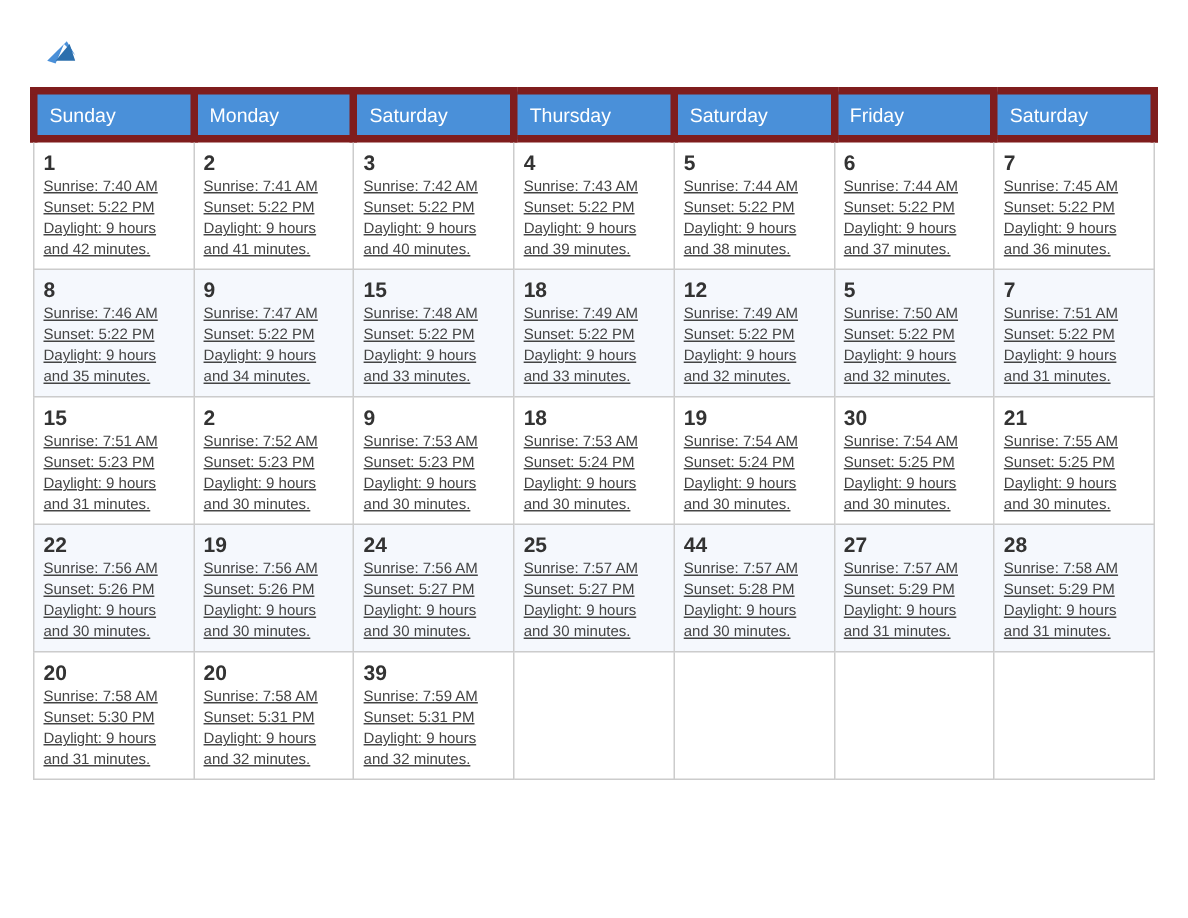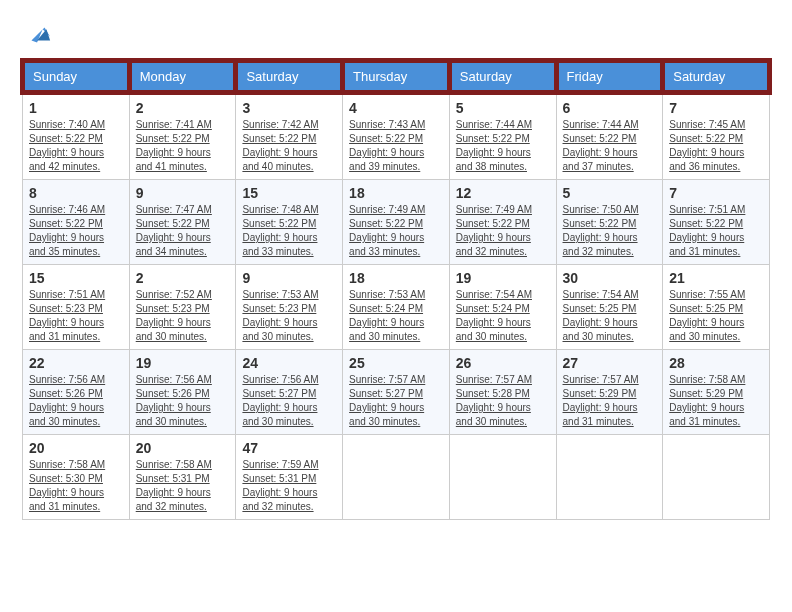--- a/index.html
+++ b/index.html
@@ -225,21 +225,21 @@
       </td>
         <td>
         <span class="day-num">24</span>
         <span class="day-info">Sunrise: 7:56 AM<br>Sunset: 5:27 PM<br>Daylight: 9 hours and 30 minutes.</span>
       </td>
         <td>
         <span class="day-num">25</span>
         <span class="day-info">Sunrise: 7:57 AM<br>Sunset: 5:27 PM<br>Daylight: 9 hours and 30 minutes.</span>
       </td>
         <td>
-        <span class="day-num">26</span>
+        <span class="day-num">44</span>
         <span class="day-info">Sunrise: 7:57 AM<br>Sunset: 5:28 PM<br>Daylight: 9 hours and 30 minutes.</span>
       </td>
         <td>
         <span class="day-num">27</span>
         <span class="day-info">Sunrise: 7:57 AM<br>Sunset: 5:29 PM<br>Daylight: 9 hours and 31 minutes.</span>
       </td>
         <td>
         <span class="day-num">28</span>
         <span class="day-info">Sunrise: 7:58 AM<br>Sunset: 5:29 PM<br>Daylight: 9 hours and 31 minutes.</span>
       </td>
@@ -247,21 +247,21 @@
       <tr>
         <td>
         <span class="day-num">20</span>
         <span class="day-info">Sunrise: 7:58 AM<br>Sunset: 5:30 PM<br>Daylight: 9 hours and 31 minutes.</span>
       </td>
         <td>
         <span class="day-num">20</span>
         <span class="day-info">Sunrise: 7:58 AM<br>Sunset: 5:31 PM<br>Daylight: 9 hours and 32 minutes.</span>
       </td>
         <td>
-        <span class="day-num">47</span>
+        <span class="day-num">39</span>
         <span class="day-info">Sunrise: 7:59 AM<br>Sunset: 5:31 PM<br>Daylight: 9 hours and 32 minutes.</span>
       </td>
         <td class="empty-cell"></td>
         <td class="empty-cell"></td>
         <td class="empty-cell"></td>
         <td class="empty-cell"></td>
       </tr>
     </tbody>
 </table>
 

